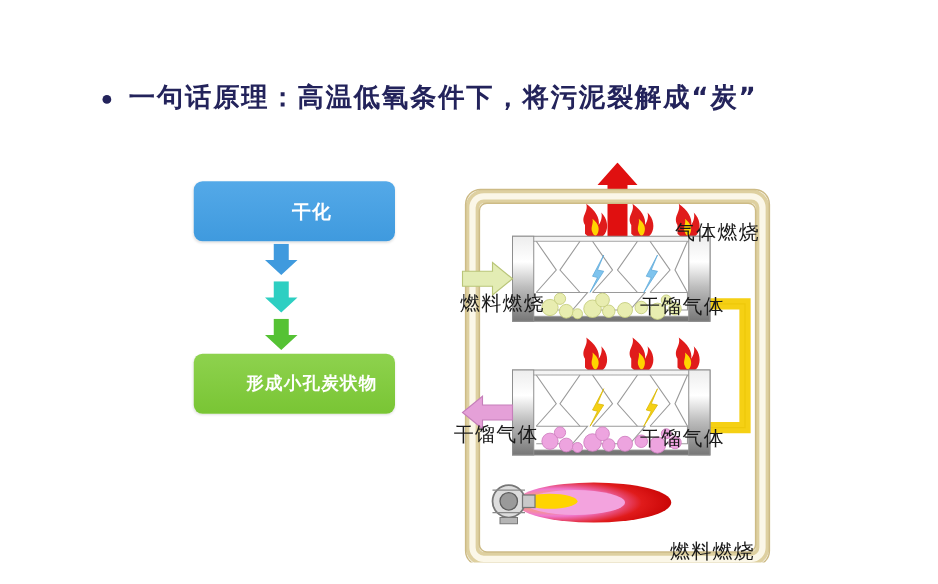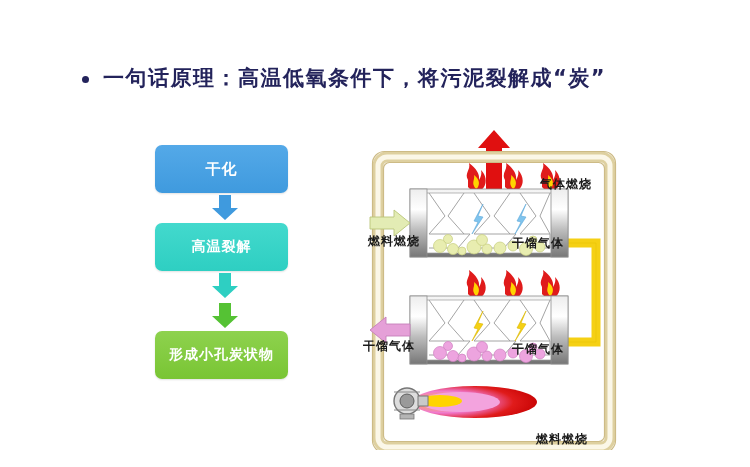--- a/index.html
+++ b/index.html
@@ -26,35 +26,36 @@
     font-family:"DejaVu Sans","Liberation Sans",sans-serif;
   }
 
   
   .flow{position:absolute;left:155px;top:145px;width:140px;}
   .flow-box{
     width:133px;height:48px;border-radius:7px;
     display:flex;align-items:center;justify-content:center;
     color:#ffffff;font-size:15px;font-weight:bold;letter-spacing:1px;
     box-shadow:0 1px 2px rgba(0,0,0,.12);
+    padding-left:28px;
   }
   .flow-box.b0{background:linear-gradient(#54a9e8,#3f9ade);}
   .flow-box.b1{background:linear-gradient(#43d9cd,#2ecfc2);font-size:14px;}
   .flow-box.b2{background:linear-gradient(#6ace49,#55c234);font-size:14px;}
   .flow-box.b3{background:linear-gradient(#8ed24e,#79c534);font-size:14px;}
 
   .arrow-wrap{height:30px;display:flex;align-items:center;justify-content:center;}
   .down-arrow{width:28px;height:26px;display:block;}
 
   
   .furnace{position:absolute;left:350px;top:130px;width:300px;height:320px;}
   .furnace svg{display:block;}
 
   .lbl{
-    position:absolute;font-size:12px;font-weight:bold;color:#1a1a1a;
+    position:absolute;font-size:16px;font-weight:normal;color:#1a1a1a;
     letter-spacing:1px;white-space:nowrap;
     font-family:"DejaVu Sans","Liberation Sans",sans-serif;
   }
   #lbl-gas-comb{left:540px;top:176px;}
   #lbl-dry-sludge{left:368px;top:233px;}
   #lbl-gas-up{left:512px;top:235px;}
   #lbl-carb-sludge{left:363px;top:338px;}
   #lbl-gas-low{left:512px;top:341px;}
   #lbl-fuel-comb{left:536px;top:403px;margin-top:28px;}
 </style>
@@ -73,23 +74,20 @@
     <div class="flow-box b0">
       <span>干化</span>
     </div>
 
     <div class="arrow-wrap">
       <svg class="down-arrow" viewBox="0 0 28 26">
         <polygon points="8,0 20,0 20,13 27,13 14,25 1,13 8,13" fill="#3f9ade"></polygon>
       </svg>
     </div>
 
-    <div class="flow-box b1">
-      <span>高温裂解</span>
-    </div>
 
     <div class="arrow-wrap">
       <svg class="down-arrow" viewBox="0 0 28 26">
         <polygon points="8,0 20,0 20,13 27,13 14,25 1,13 8,13" fill="#2ecfc2"></polygon>
       </svg>
     </div>
 
 
     <div class="arrow-wrap">
       <svg class="down-arrow" viewBox="0 0 28 26">

